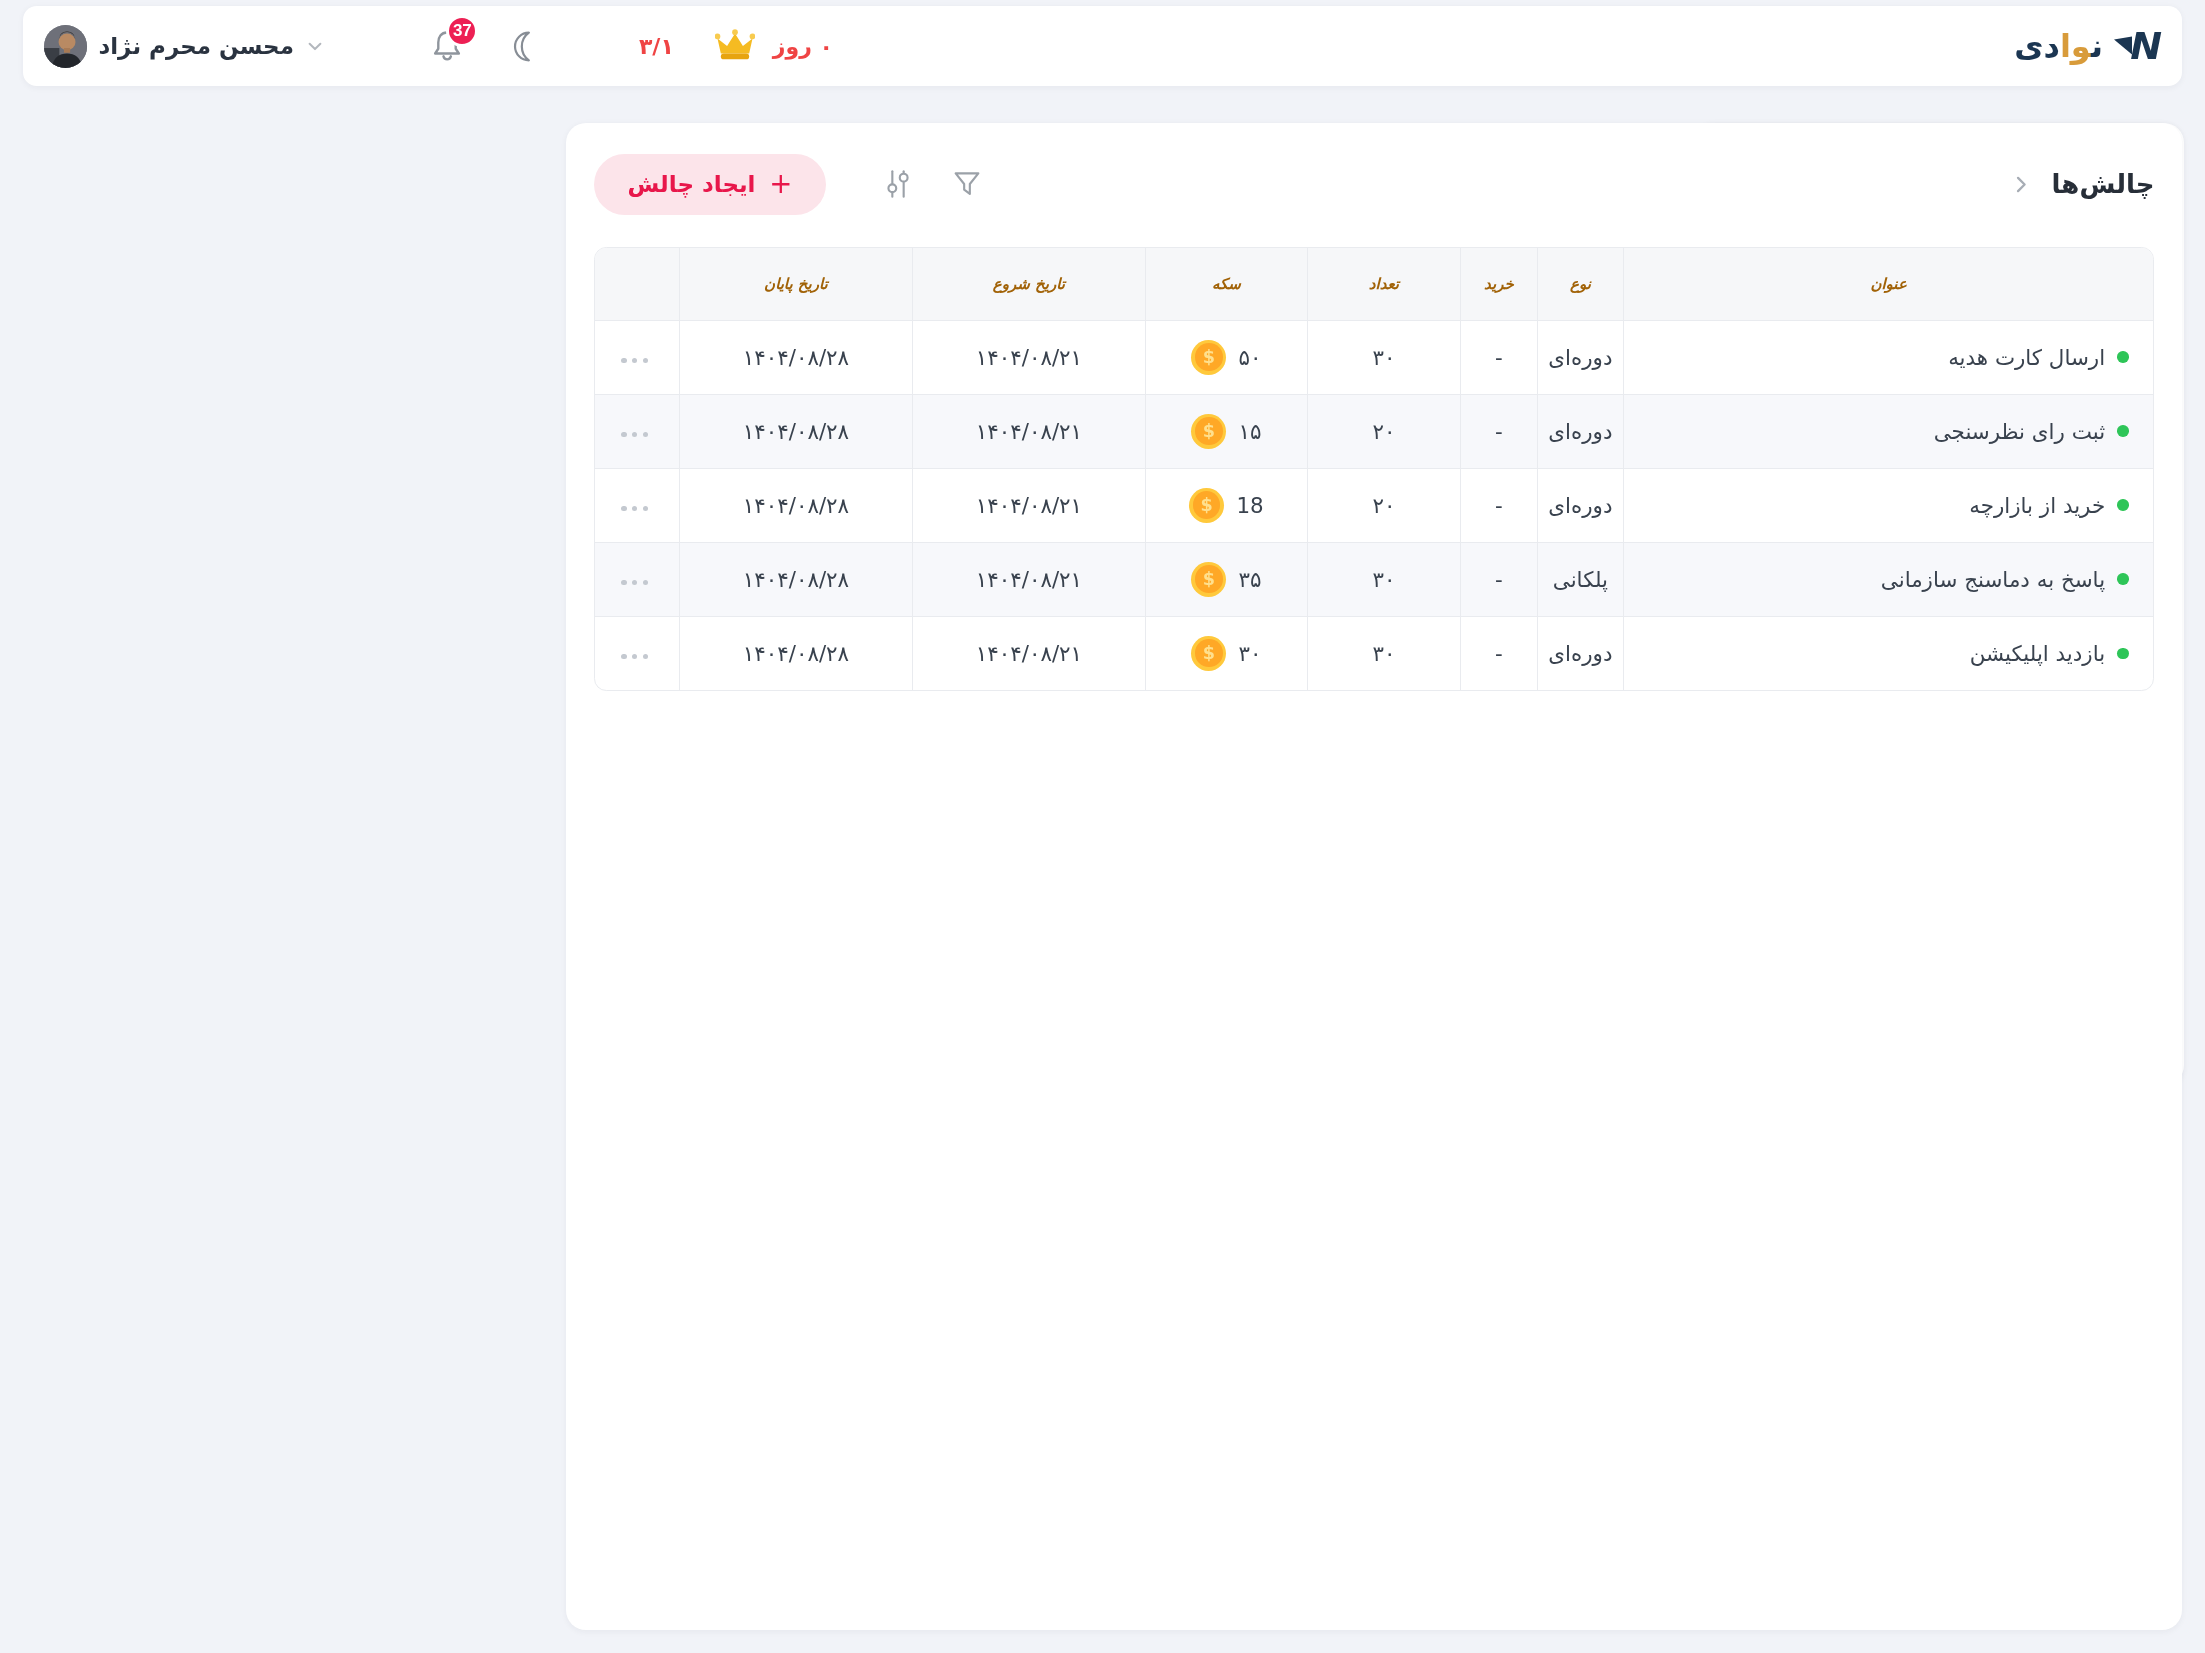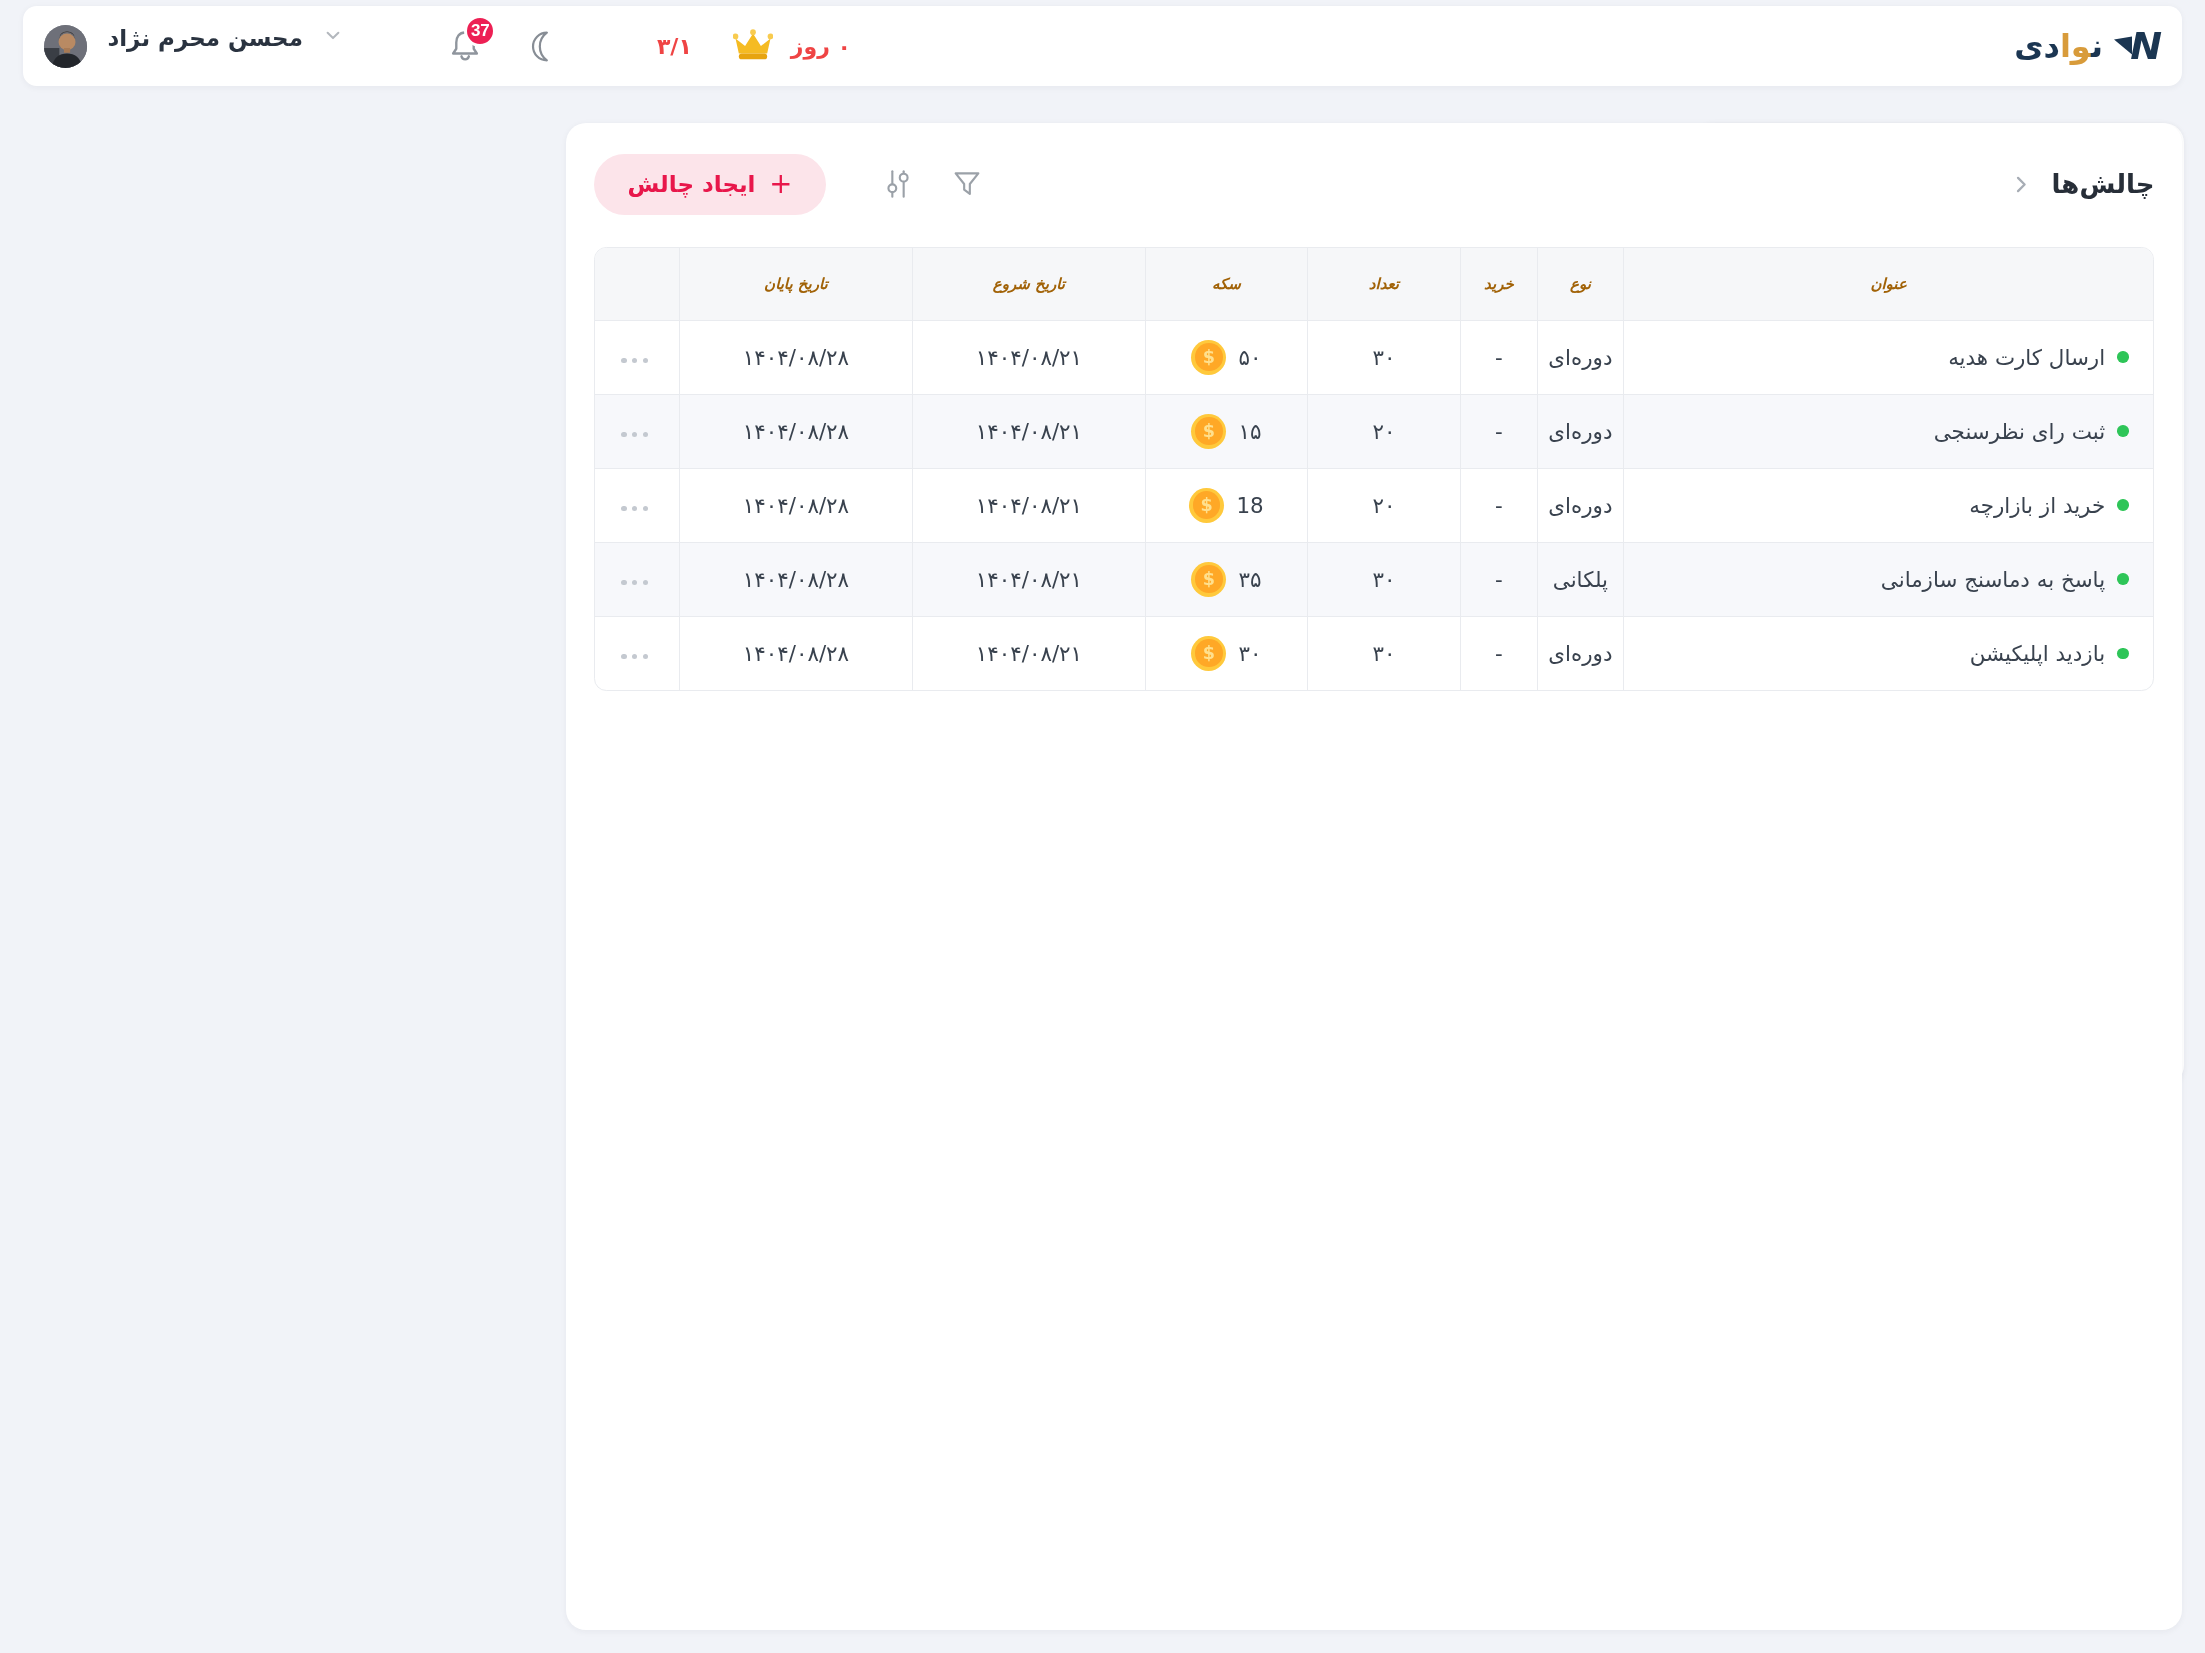--- a/index.html
+++ b/index.html
@@ -26,21 +26,21 @@
   .logo-mark .tri{position:absolute;left:0px;top:9.2px;width:0;height:0;
     border-right:18.4px solid var(--navy);border-top:6.9px solid transparent;border-bottom:12.3px solid transparent;transform:skewY(10deg);}
   .logo-text{font-size:32px;font-weight:700;color:var(--navy);letter-spacing:-0.8px;}
   .logo-text .amber{color:var(--amber);}
   .user-cluster{display:flex;align-items:center;gap:41px;}
   .pairs{display:flex;align-items:center;gap:18px;}
   .pairs .stat{font-size:22px;font-weight:700;color:var(--red);}
   .bellwrap{position:relative;margin-left:31px;}
   .badge{position:absolute;top:-12.3px;left:18.4px;min-width:32px;height:32px;border-radius:16px;background:#ED2054;
     color:#fff;font-size:17px;font-weight:700;display:flex;align-items:center;justify-content:center;border:3.1px solid #fff;}
-  .profile{display:flex;gap:20px;margin-right:31px;}
+  .profile{display:flex;align-items:center;gap:11px;margin-right:31px;}
   .chev-sm{opacity:.75;}
   .user-name{font-size:23px;font-weight:600;color:#2A3340;}
   .avatar{width:43px;height:43px;border-radius:50%;overflow:hidden;background:linear-gradient(135deg,#9aa0ab 0%,#454a52 100%);position:relative;flex:0 0 auto;}
   .avatar svg{position:absolute;inset:0;}
 
   
   .duo{position:relative;width:38px;height:34px;}
   .duo .p{position:absolute;}
   .duo .head{width:13.8px;height:13.8px;border-radius:50%;}
   .duo .body{width:23px;height:12.3px;border-radius:10.7px 10.7px 3.1px 3.1px;margin-top:1.5px;}

